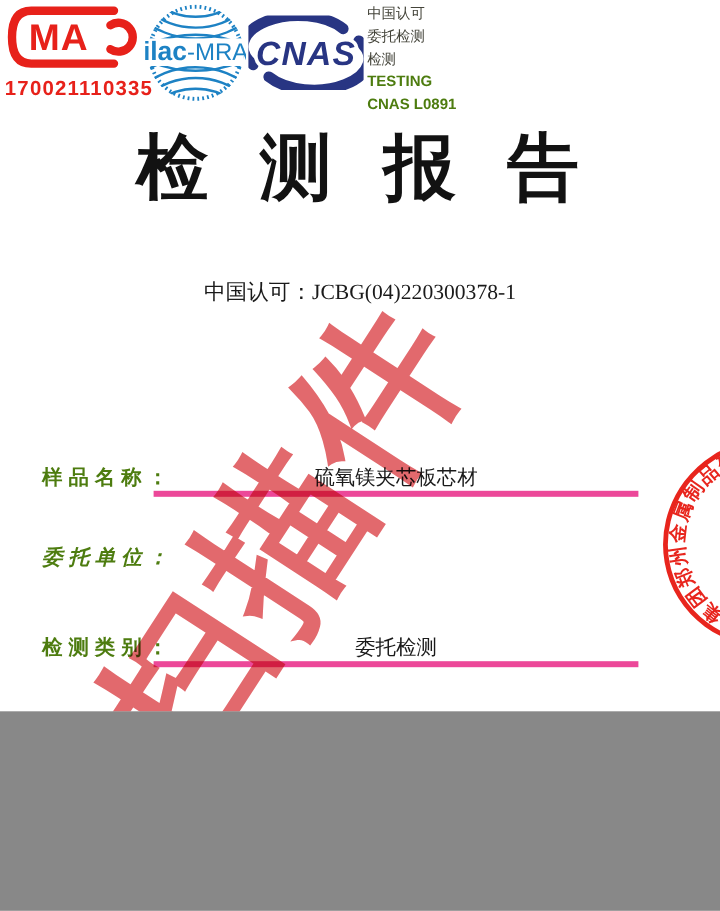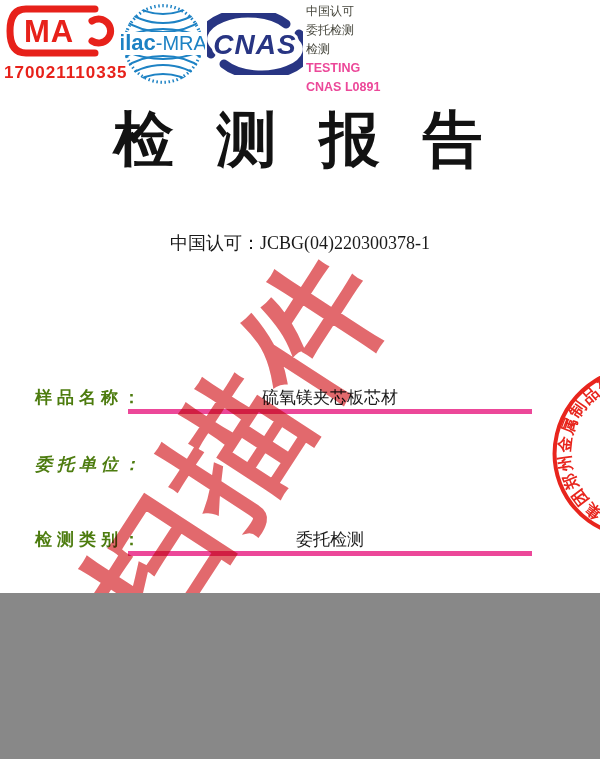--- a/index.html
+++ b/index.html
@@ -10,21 +10,21 @@
   
   .cma{position:absolute;left:4px;top:4px;width:114px;}
   .cma-num{
     margin-top:1px;font-family:"Liberation Sans","DejaVu Sans",sans-serif;
     font-weight:bold;font-size:17px;letter-spacing:1px;color:var(--logo-red);
   }
   .ilac{position:absolute;left:121px;top:2px;}
   .cnas{position:absolute;left:207px;top:13px;}
   .accred{position:absolute;left:306px;top:2px;line-height:19px;}
   .accred .cn{font-size:12px;color:#44443a;font-family:"Liberation Serif","DejaVu Serif",serif;}
-  .accred .en{font-size:12.5px;font-weight:bold;color:#ec4899;font-family:"Liberation Sans","DejaVu Sans",sans-serif;}
+  .accred .en{font-size:12.5px;font-weight:bold;color:#4d7c0f;font-family:"Liberation Sans","DejaVu Sans",sans-serif;}
   
   .title{
     position:absolute;top:100px;left:0;width:100%;text-align:center;margin:0;
     font-size:60px;font-weight:bold;letter-spacing:14px;padding-left:10px;box-sizing:border-box;
     color:#121212;white-space:nowrap;
   }
   .report-no{position:absolute;top:231px;left:0;width:100%;text-align:center;font-size:18px;color:#1a1a1a;}
   
   .field-row{position:absolute;left:0;width:100%;height:26px;}
   .f-label{

